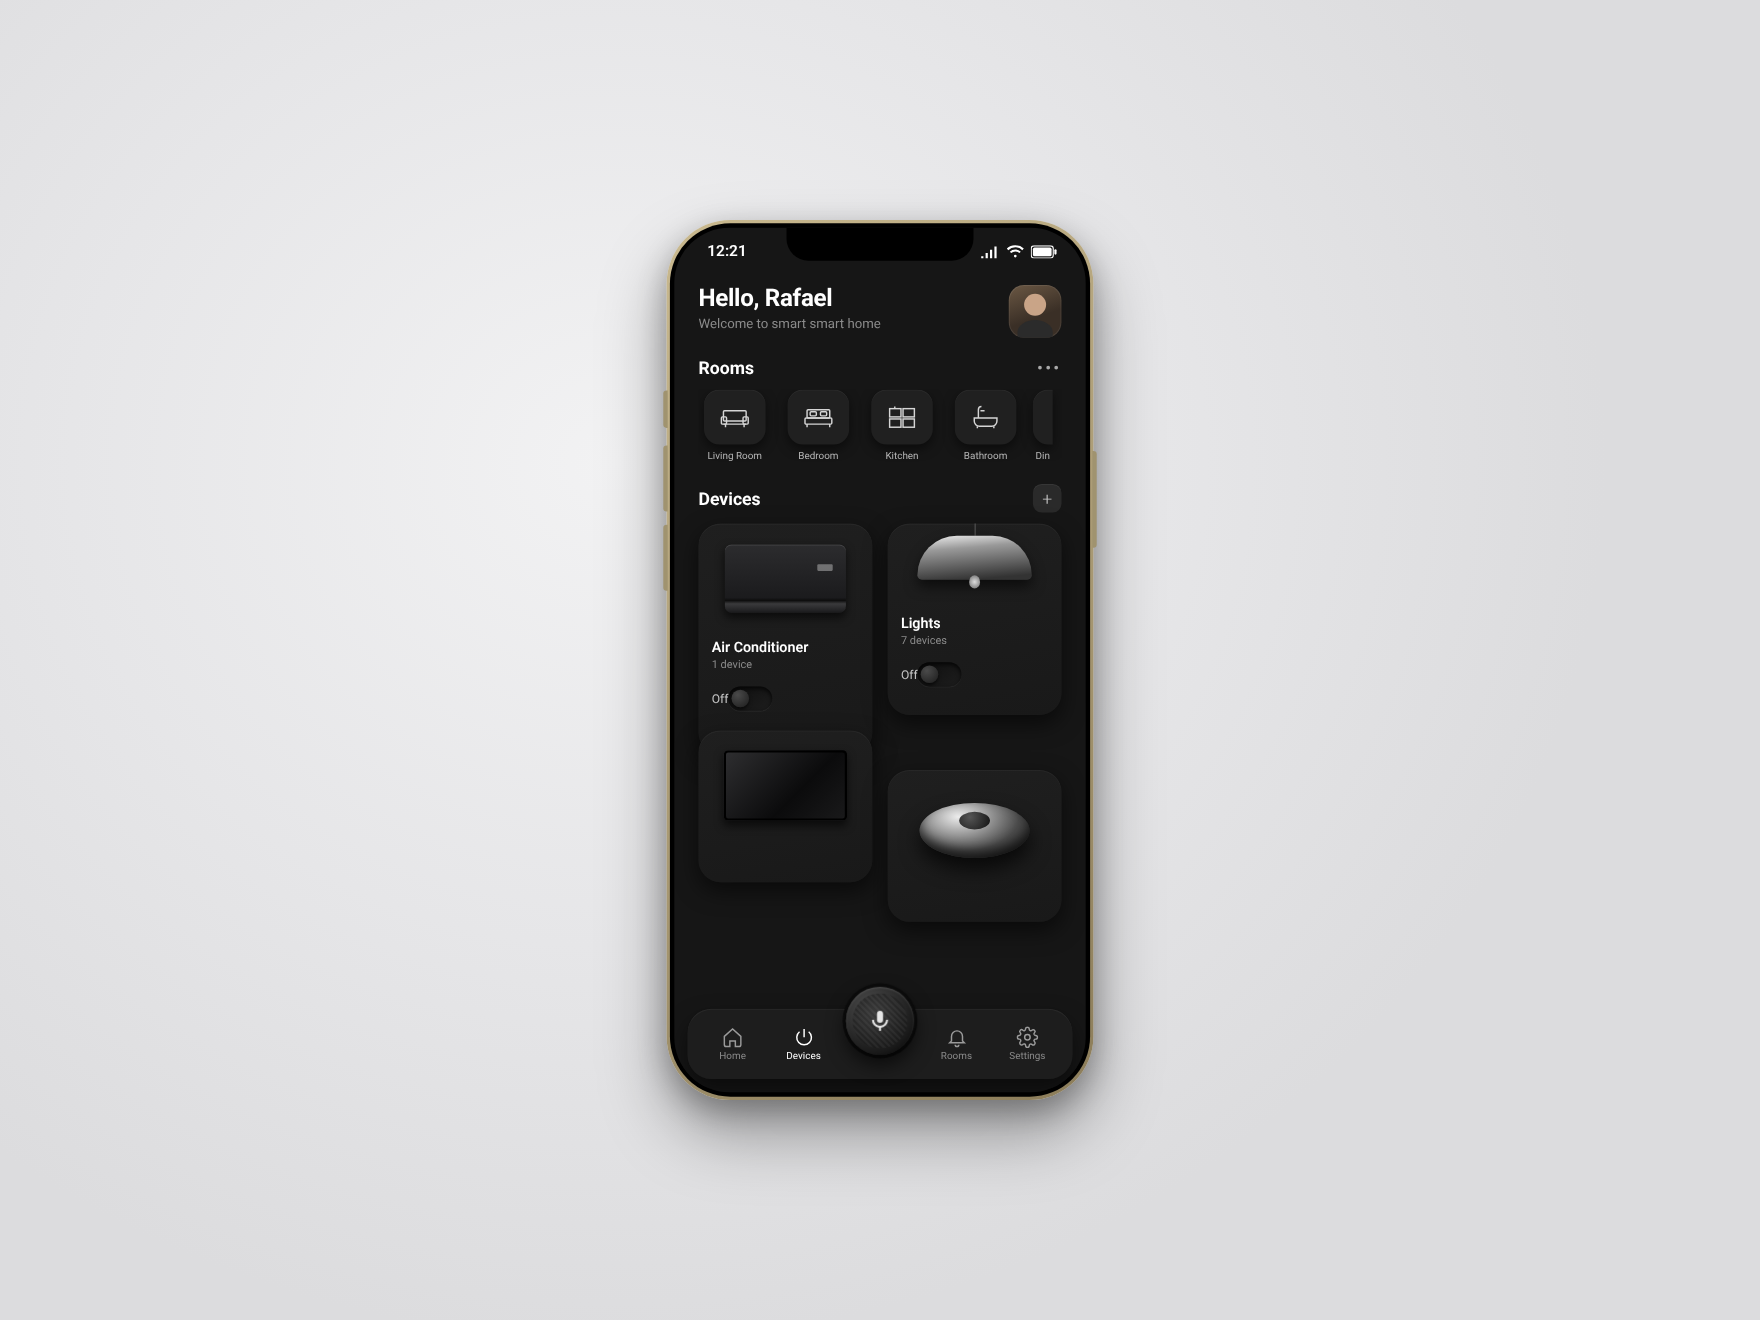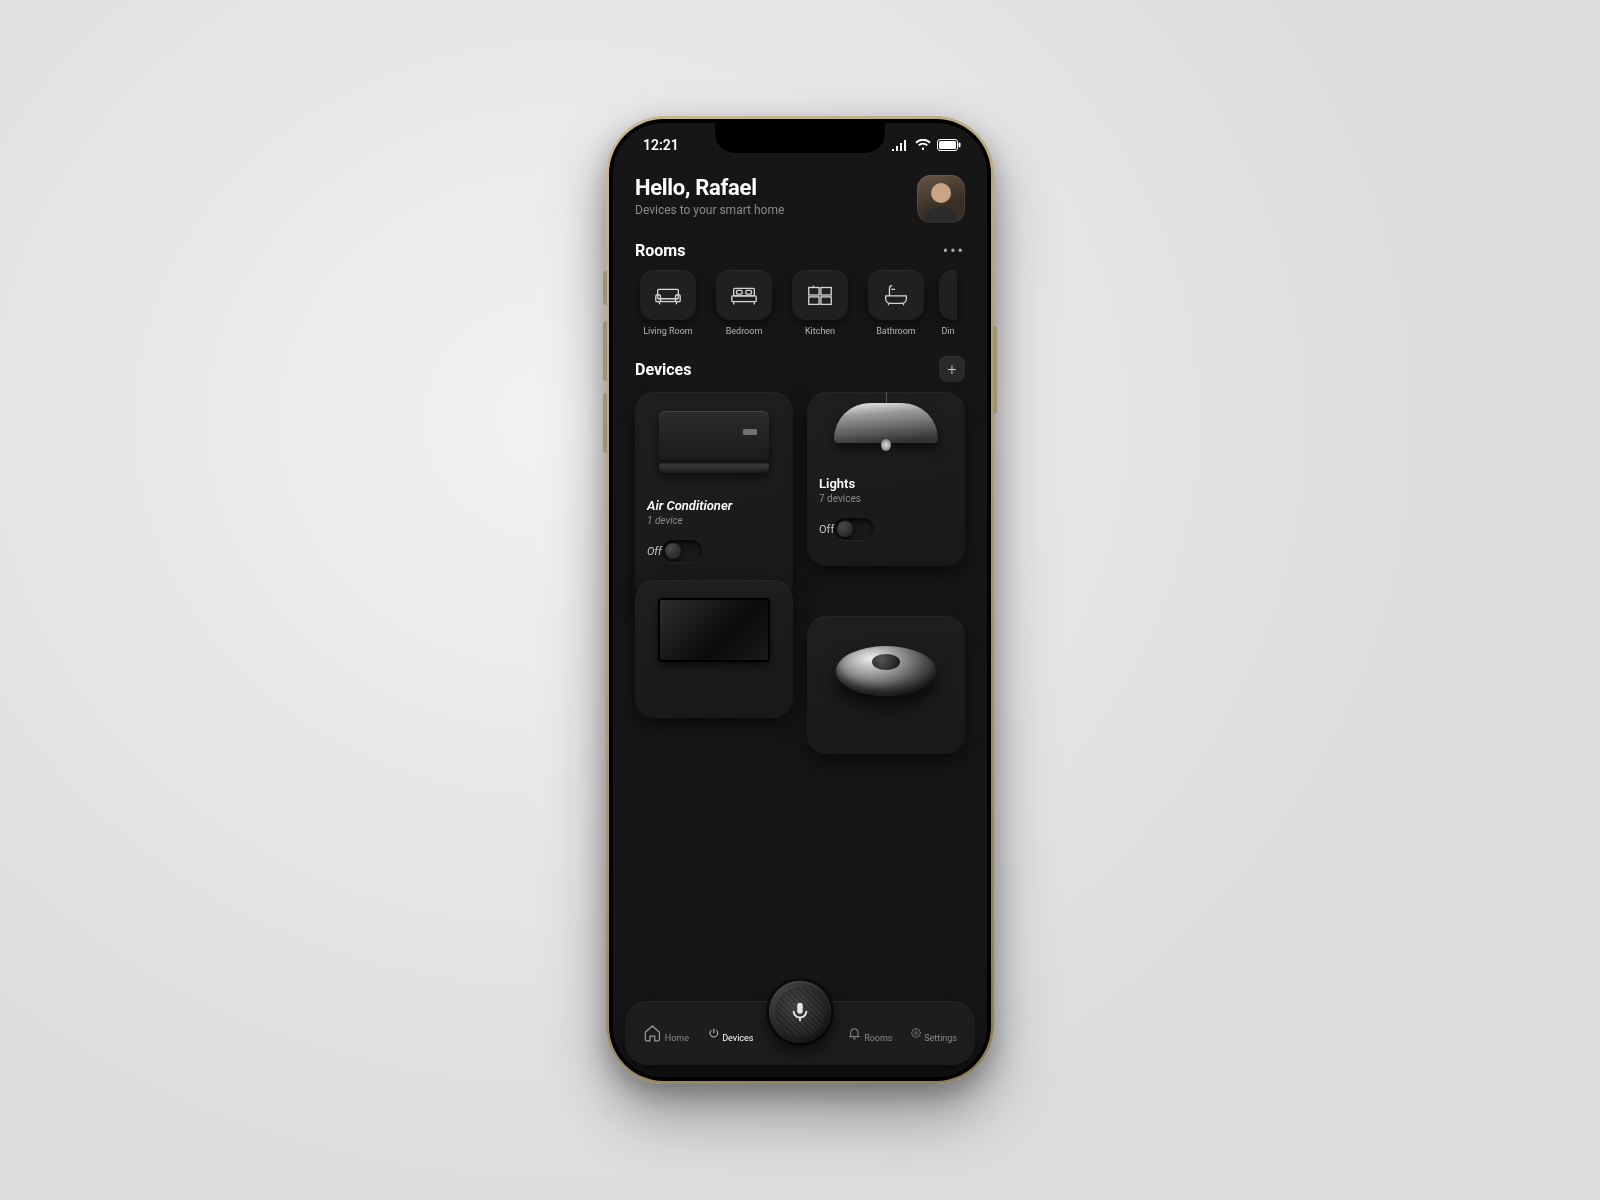--- a/index.html
+++ b/index.html
@@ -4,21 +4,21 @@
 <style>
   * { box-sizing: border-box; margin: 0; padding: 0; }
   body {
     width: 1600px; height: 1200px;
     background: radial-gradient(ellipse 900px 800px at 35% 35%, #f2f2f3 0%, #e6e6e8 55%, #dcdcde 100%);
     font-family: -apple-system, BlinkMacSystemFont, "Segoe UI", Roboto, sans-serif;
     display: flex; align-items: center; justify-content: center;
     color: #fff;
   }
   .phone-frame {
-    width: 388px; height: 968px;
+    width: 388px; height: 800px;
     border-radius: 58px;
     background: linear-gradient(145deg, #c9b98f 0%, #8c7d5a 100%);
     padding: 3px;
     box-shadow: 0 30px 60px rgba(0,0,0,0.35), 0 10px 25px rgba(0,0,0,0.25);
     position: relative;
   }
   .phone-frame::before {
     content:""; position:absolute; left:-3px; top:155px; width:4px; height:34px;
     background:#a0936f; border-radius:3px 0 0 3px;
   }
@@ -72,21 +72,21 @@
     width:26px; height:26px; border-radius:8px; background:#2a2a2a;
     display:flex; align-items:center; justify-content:center; font-size:16px; color:#ccc; font-weight:300;
     box-shadow: inset 0 1px 0 rgba(255,255,255,0.06);
   }
   .devices-grid { display:grid; grid-template-columns:1fr 1fr; gap:14px;}
   .card {
     border-radius:20px; background:linear-gradient(170deg,#1f1f1f,#191919);
     box-shadow: 0 8px 20px rgba(0,0,0,0.55), inset 0 1px 0 rgba(255,255,255,0.04);
     padding:10px 12px 14px; position:relative; overflow:hidden;
   }
-  .card.tall { height:210px;font-style:italic;}
+  .card.tall { height:210px;}
   .card.short { height:174px;}
   .card-img { height:88px; margin:-4px -6px 8px; display:flex; align-items:center; justify-content:center; position:relative;}
   .card.short .card-img { height:66px;}
   .card h3 { font-size:13px; font-weight:600; margin-bottom:2px;margin-top:12px;}
   .card .sub { font-size:10px; color:#8a8a8a; margin-bottom:14px;}
   .card-foot { display:flex; align-items:center; }
   .state { font-size:11px; color:#c5c5c5;}
   .toggle {
     width:40px; height:22px; border-radius:12px;
     background:linear-gradient(145deg,#0f0f0f,#1d1d1d);
@@ -131,21 +131,21 @@
   .second-row { margin-top:14px;}
   
   .tabbar {
     position:absolute; left:12px; right:12px; bottom:12px; height:64px;
     border-radius:22px; background:rgba(30,30,30,0.85);
     backdrop-filter: blur(8px);
     box-shadow: 0 10px 20px rgba(0,0,0,0.5), inset 0 1px 0 rgba(255,255,255,0.05);
     display:flex; align-items:center; justify-content:space-between;
     padding:0 18px; z-index:15;
   }
-  .tab { display:flex; flex-direction:row; align-items:flex-end; gap:3px; width:46px;}
+  .tab { display:flex; flex-direction:column; align-items:center; gap:3px; width:46px;}
   .tab svg { width:20px; height:20px; stroke:#9a9a9a; fill:none; stroke-width:1.6;}
   .tab.active svg { stroke:#fff;}
   .tab span { font-size:9px; color:#8a8a8a;}
   .tab.active span { color:#fff;}
   .mic-button {
     position:absolute; left:50%; bottom:34px; transform:translateX(-50%);
     width:62px; height:62px; border-radius:50%;
     background:radial-gradient(circle at 35% 30%,#4d4d4d,#1a1a1a 70%,#000);
     box-shadow: 0 8px 18px rgba(0,0,0,0.7), inset 0 1px 2px rgba(255,255,255,0.15), 0 0 0 3px #0d0d0d;
     display:flex; align-items:center; justify-content:center; z-index:16;
@@ -182,21 +182,21 @@
               <rect x="2" y="2" width="17" height="8" rx="1.5" fill="#fff"></rect>
               <rect x="21.5" y="3.5" width="2" height="5" rx="1" fill="#fff"></rect>
             </svg>
         </div>
       </div>
 
       <div class="content">
         <div class="header">
           <div class="greeting">
             <h1>Hello, Rafael</h1>
-            <p>Devices to your smart home</p>
+            <p>Welcome to smart smart home</p>
           </div>
           <div class="avatar"></div>
         </div>
 
         <div class="section-head">
           <h2>Rooms</h2>
           <span class="dots">•••</span>
         </div>
 
         <div class="rooms-row">

